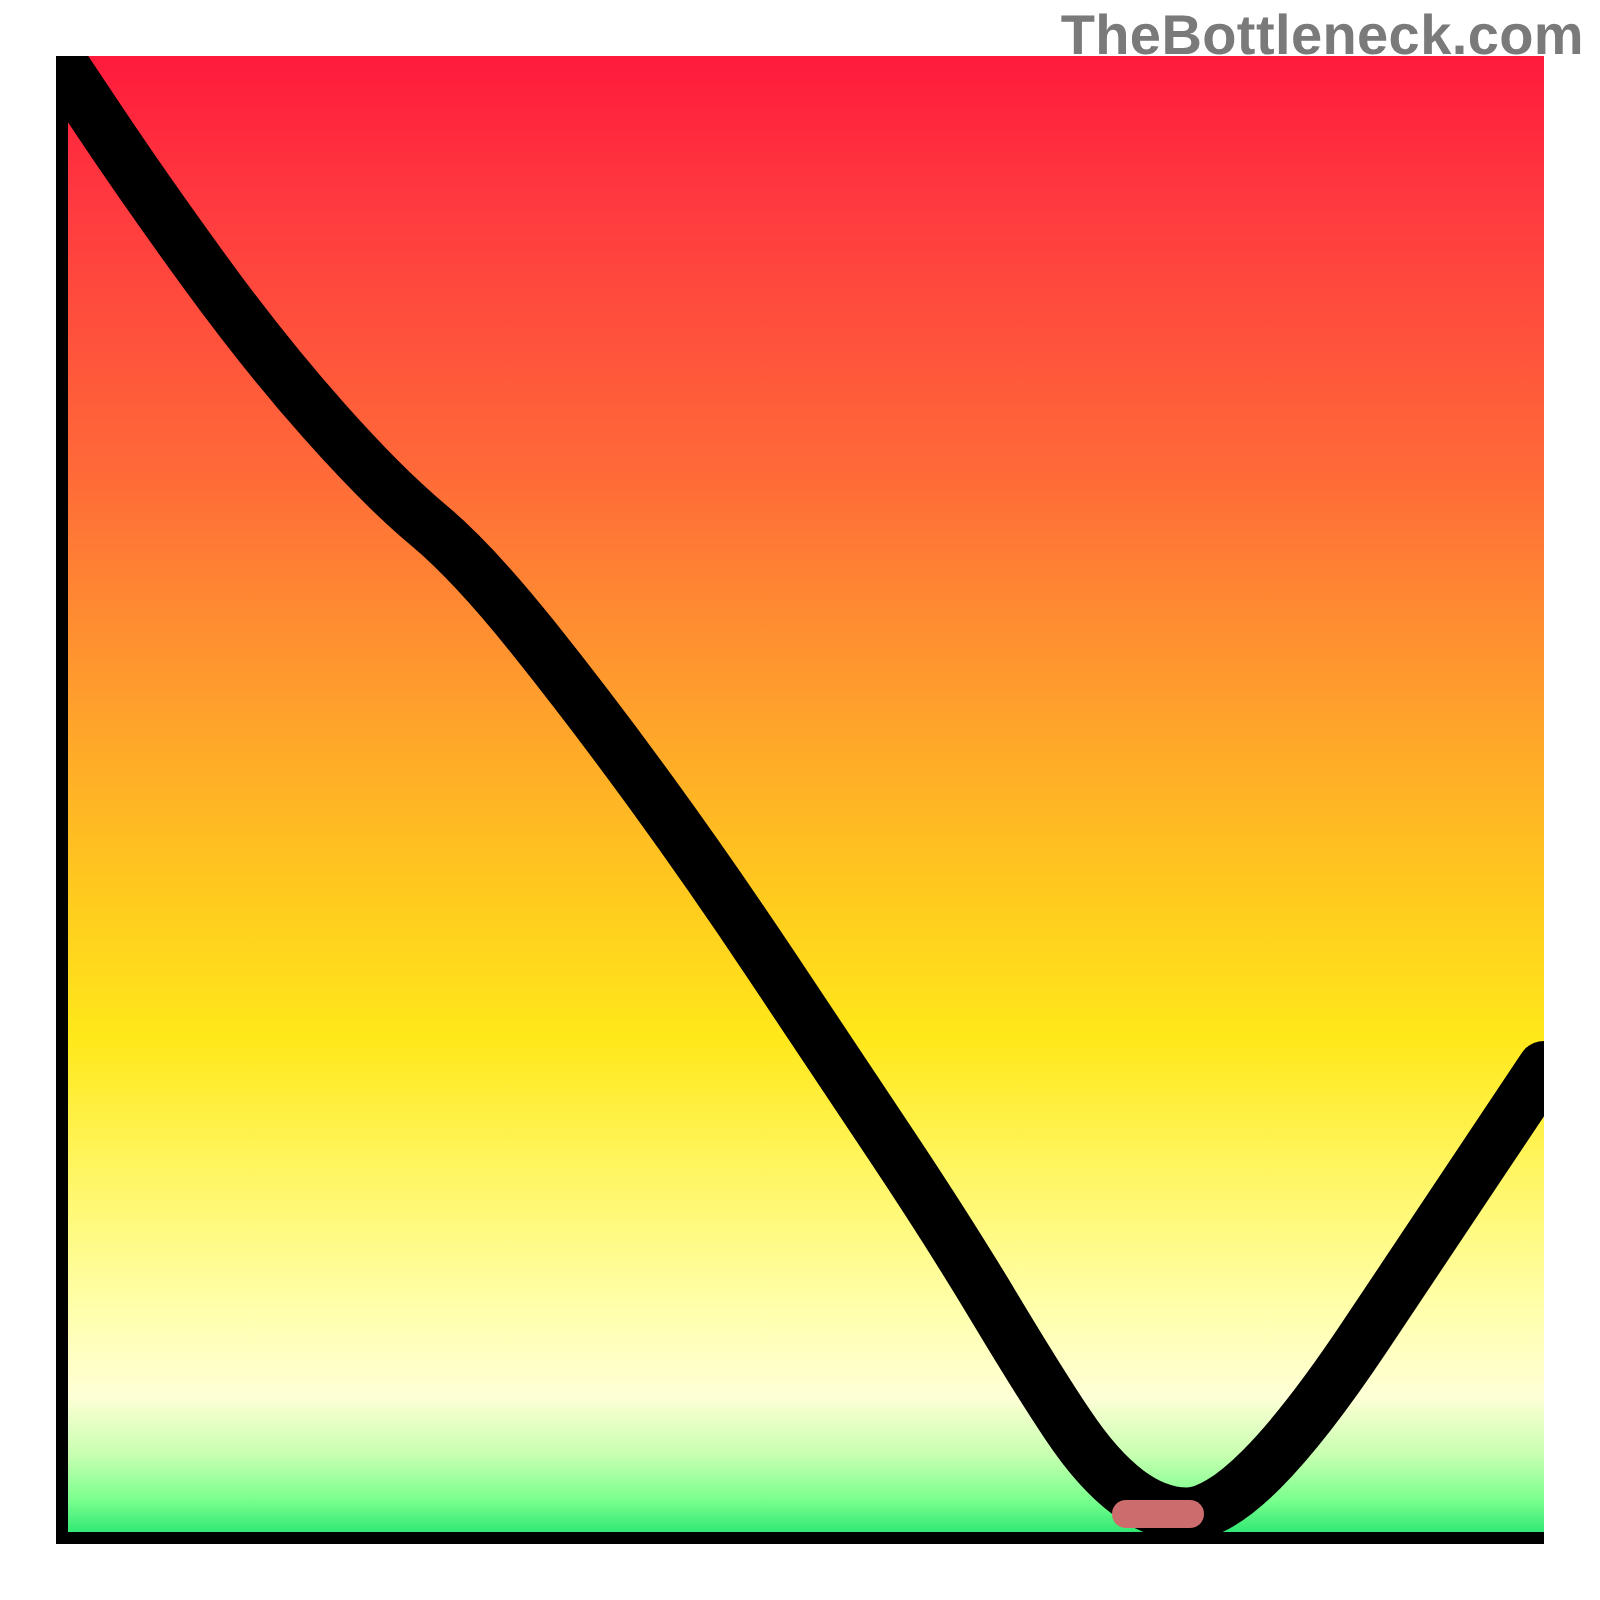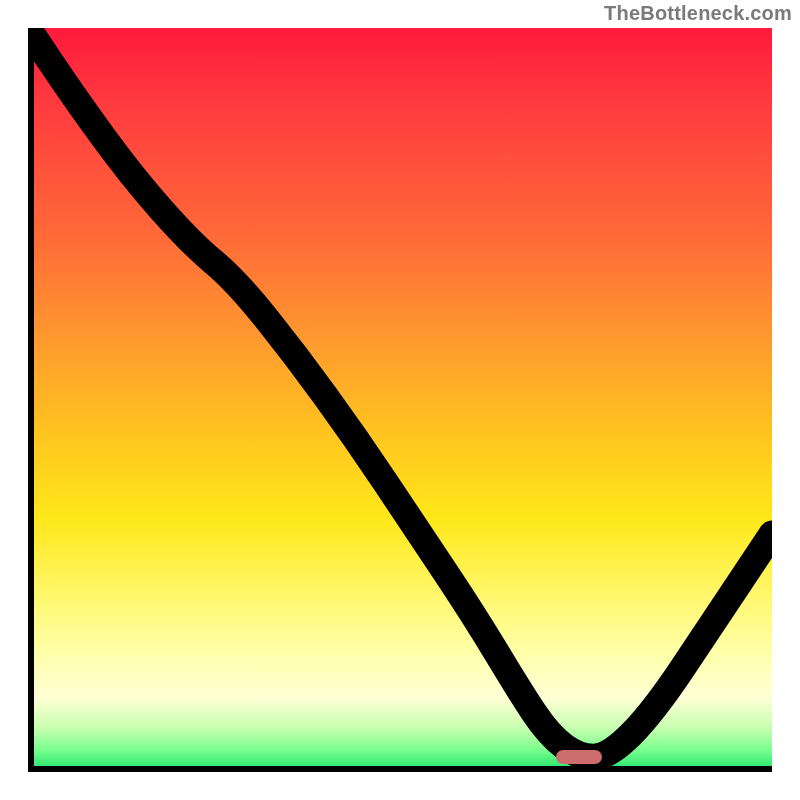--- a/index.html
+++ b/index.html
@@ -12,21 +12,21 @@
   }
   .canvas {
     position: relative;
     width: 800px;
     height: 800px;
   }
   .watermark {
     position: absolute;
     top: 2px;
     right: 8px;
-    font-size: 20px;
+    font-size: 28px;
     font-weight: 600;
     color: #7a7a7a;
     letter-spacing: 0.2px;
     user-select: none;
   }
   .plot-area {
     position: absolute;
     left: 28px;
     top: 28px;
     width: 744px;

